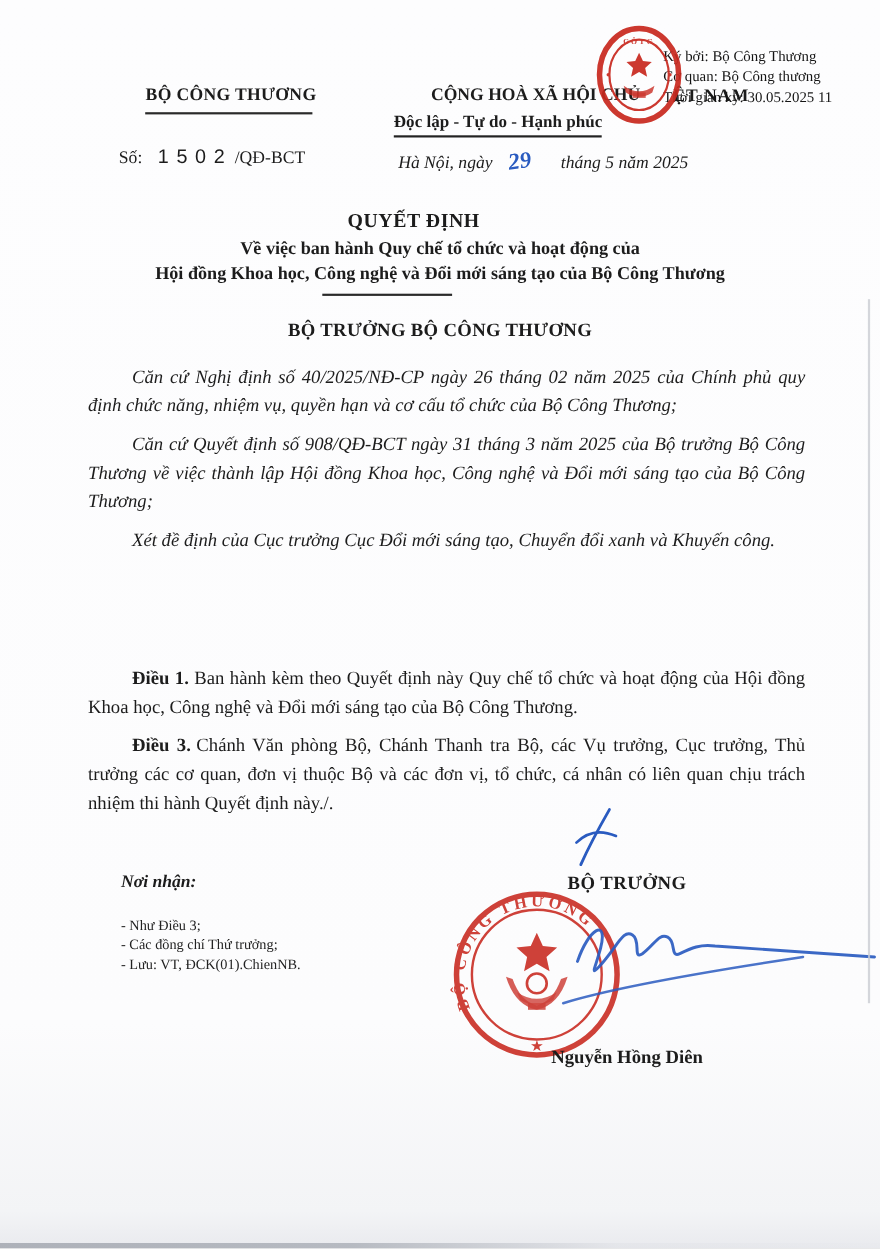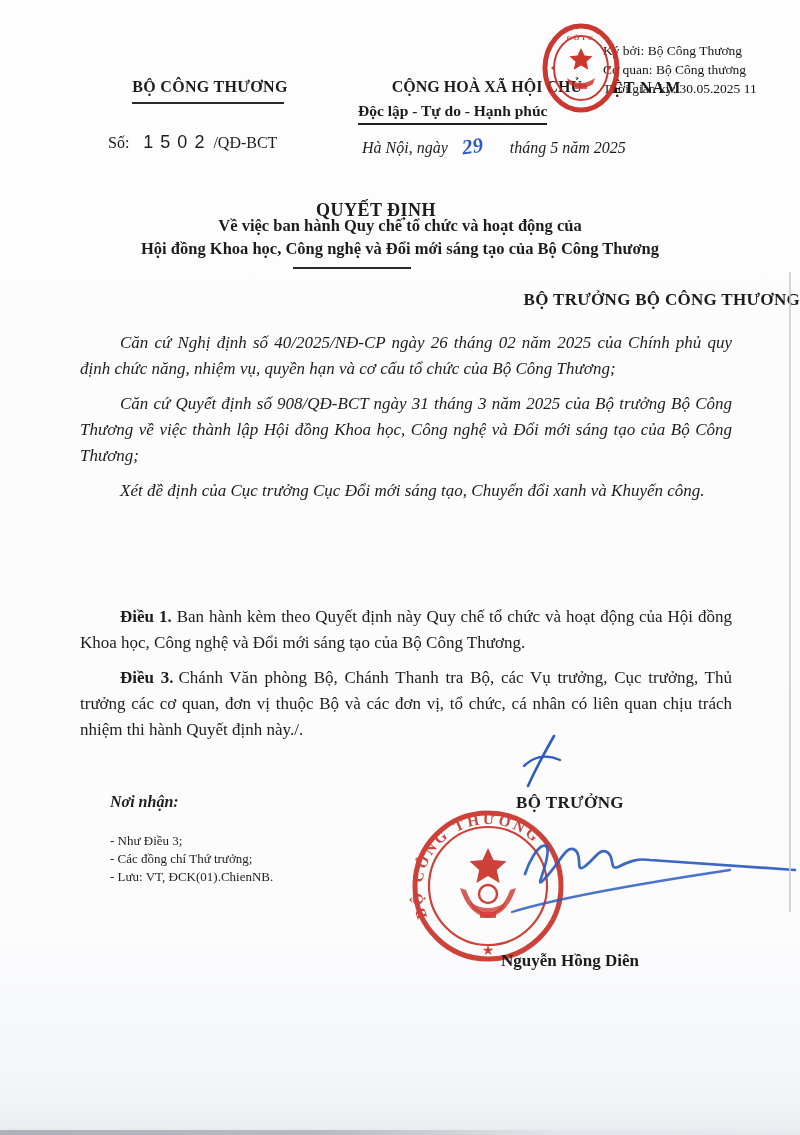--- a/index.html
+++ b/index.html
@@ -26,25 +26,25 @@
   .vn-overlap{left:612px;top:79px;font-size:16px;letter-spacing:1px;}
   .motto{left:358px;top:102px;font-size:15.5px;white-space:nowrap;border-bottom:2px solid #222;padding-bottom:3px;}
   .dateline{left:362px;top:134px;font-size:16px;white-space:nowrap;}
   .dateline .day{display:inline-block;margin:0 14px;width:34px;}
 
   
   .esign{left:603px;top:41px;width:230px;font-size:13.5px;line-height:19px;color:#141414;
          font-family:"Liberation Serif","DejaVu Serif",serif;white-space:nowrap;}
 
   
-  .doc-type{left:0;top:200px;width:752px;font-size:18px;letter-spacing:.5px;}
+  .doc-type{left:0;top:190px;width:752px;font-size:18px;letter-spacing:.5px;}
   .subject1{left:0;top:216px;width:800px;font-size:16.5px;}
   .subject2{left:0;top:239px;width:800px;font-size:16.5px;}
   .subject-rule{left:293px;top:267px;width:118px;height:2px;background:#2a2a2a;}
-  .authority{left:0;top:290px;width:800px;font-size:17px;letter-spacing:.3px;text-align:right;}
+  .authority{left:0;top:290px;width:800px;font-size:17px;letter-spacing:.3px;}
 
   
   .preamble{left:80px;top:330px;width:652px;}
   .preamble p{margin:0 0 9px 0;font-style:italic;font-size:17px;line-height:26px;text-align:justify;text-indent:40px;}
   .decision-heading{left:0;top:562px;width:800px;font-size:17px;letter-spacing:.5px;}
   .articles{left:80px;top:604px;width:652px;}
   .articles p{margin:0 0 9px 0;font-size:17px;line-height:26px;text-align:justify;text-indent:40px;}
   .articles .lbl{font-weight:bold;margin-right:5px;}
 
   

